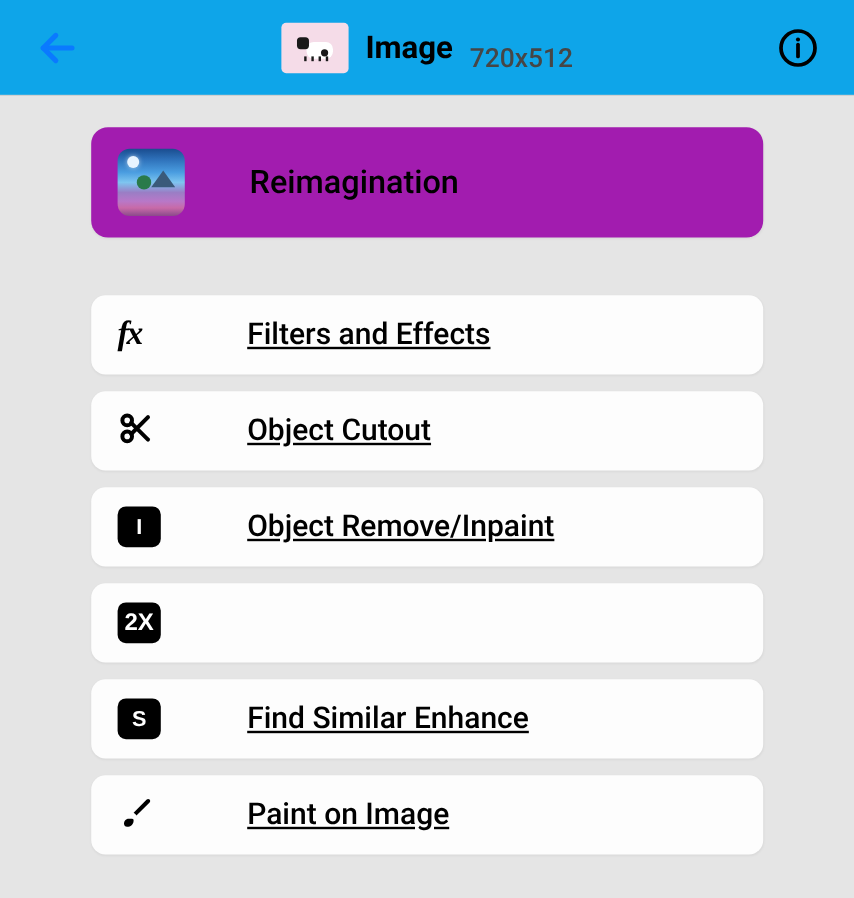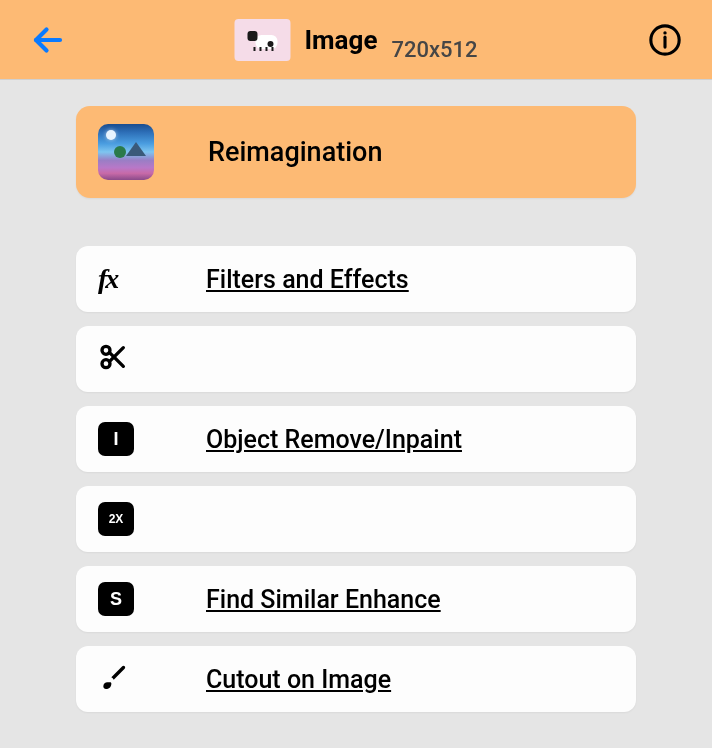--- a/index.html
+++ b/index.html
@@ -8,21 +8,21 @@
       box-sizing: border-box;
     }
     body {
       font-family: -apple-system, BlinkMacSystemFont, 'Segoe UI', Roboto, Helvetica, Arial, sans-serif;
       background: #e5e5e5;
       width: 712px;
       height: 748px;
       overflow: hidden;
     }
     .header {
-      background: #fdba74;
+      background: #0ea5e9;
       height: 80px;
       display: flex;
       align-items: center;
       padding: 0 30px;
       border-bottom: 1px solid #d0d0d0;
       position: relative;
     }
     .back-arrow {
       color: #0a7aff;
       cursor: pointer;
@@ -104,21 +104,21 @@
     }
     .info-icon {
       margin-left: auto;
       cursor: pointer;
       display: flex;
     }
     .content {
       padding: 26px 76px;
     }
     .featured-card {
-      background: #fdba74;
+      background: #a21caf;
       border-radius: 14px;
       height: 92px;
       display: flex;
       align-items: center;
       padding: 0 22px;
       cursor: pointer;
       margin-bottom: 48px;
       box-shadow: 0 1px 2px rgba(0,0,0,0.05);
     }
     .featured-icon {
@@ -266,47 +266,48 @@
     <div class="option-icon-wrap">
       <span>
         <svg width="32" height="32" viewBox="0 0 24 24" fill="none" stroke="#000" stroke-width="2.5" stroke-linecap="round" stroke-linejoin="round">
           <circle cx="6" cy="7" r="3"></circle>
           <circle cx="6" cy="17" r="3"></circle>
           <line x1="8.5" y1="8.5" x2="19" y2="19"></line>
           <line x1="8.5" y1="15.5" x2="19" y2="5"></line>
         </svg>
       </span>
     </div>
+    <span class="option-label">Object Cutout</span>
   </div>
 
   <div class="option-card">
     <div class="option-icon-wrap">
       <div class="badge-icon">I</div>
     </div>
     <span class="option-label">Object Remove/Inpaint</span>
   </div>
 
   <div class="option-card">
     <div class="option-icon-wrap">
-      <div class="badge-icon" style="font-size:12px;">2X</div>
+      <div class="badge-icon" style="font-size:20px;">2X</div>
     </div>
   </div>
 
   <div class="option-card">
     <div class="option-icon-wrap">
       <div class="badge-icon">S</div>
     </div>
     <span class="option-label">Find Similar Enhance</span>
   </div>
 
   <div class="option-card">
     <div class="option-icon-wrap">
       <span>
         <svg width="32" height="32" viewBox="0 0 24 24" fill="#000">
           <path d="M7 16c-1.5 0-3 1-3 3 0 1 .5 2 2 2 2 0 4-1.5 4-4 0-.5-.2-1-1-1h-2z"></path>
           <path d="M20 4c-.5-.5-1.3-.5-1.8 0L10 12.2c.8.4 1.4 1 1.8 1.8L20 5.8c.5-.5.5-1.3 0-1.8z"></path>
         </svg>
       </span>
     </div>
-    <span class="option-label">Cutout on Image</span>
+    <span class="option-label">Paint on Image</span>
   </div>
 
 </div>
 
 </body></html>

